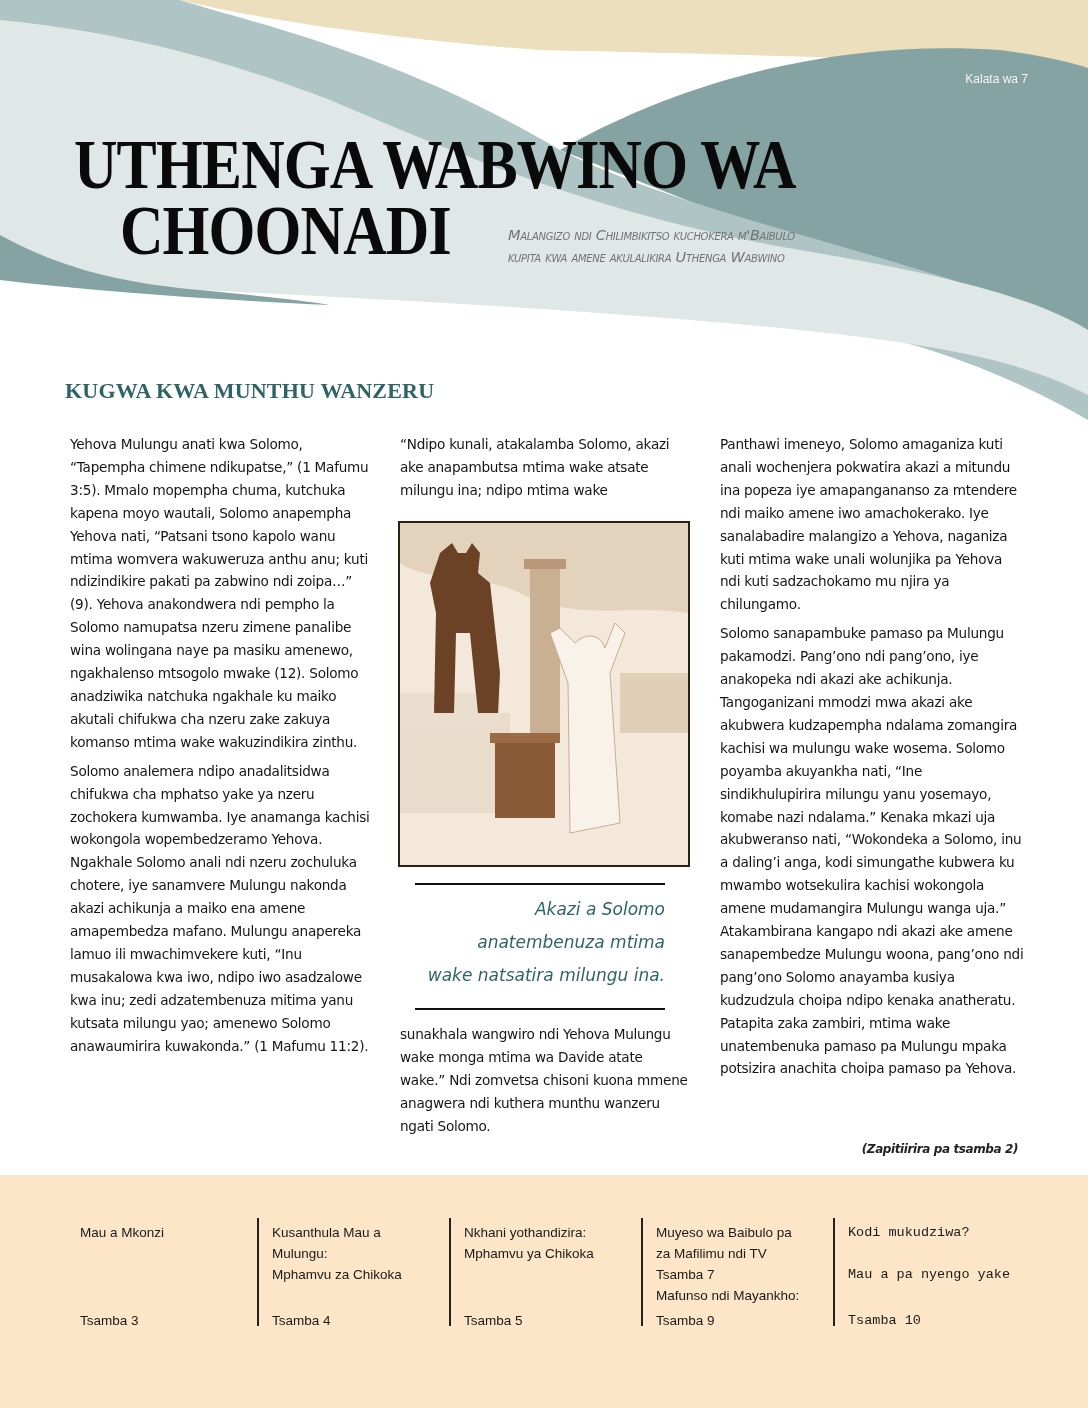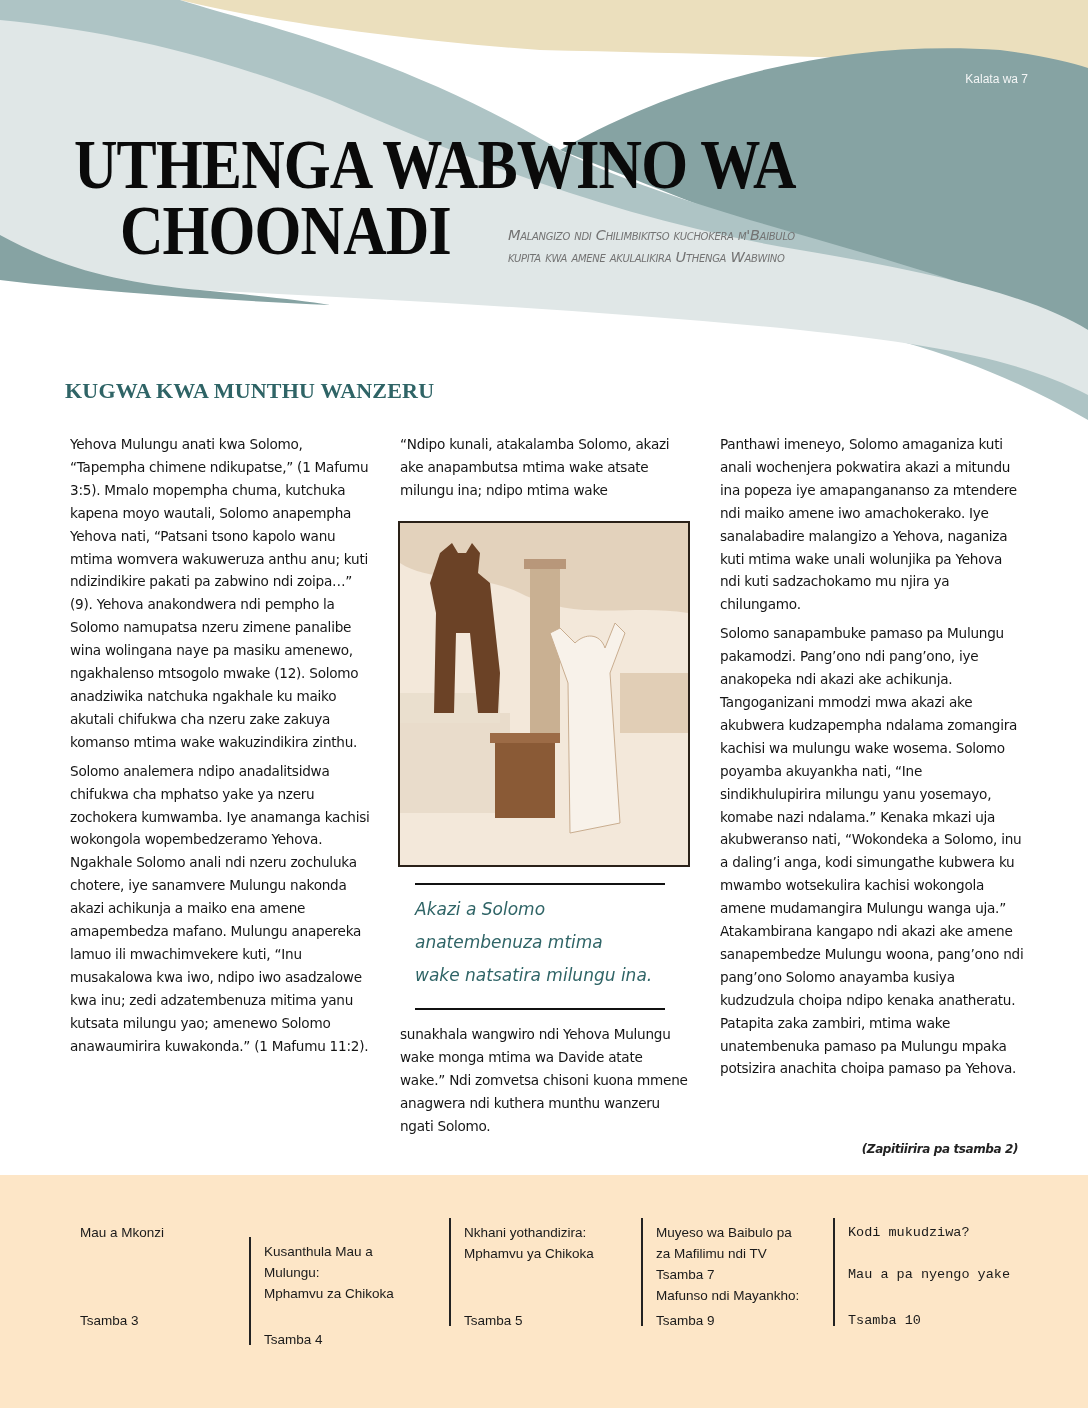--- a/index.html
+++ b/index.html
@@ -40,21 +40,21 @@
   .col2b { left: 400px; top: 1023px; width: 290px; }
   .col3 { left: 720px; top: 433px; width: 305px; }
   .figure {
     position: absolute; left: 398px; top: 521px; width: 288px; height: 342px;
     border: 2px solid #2a2118; background: #f6eee4; z-index: 2; overflow: hidden;
   }
   .figure svg { width: 100%; height: 100%; display: block; }
   .pullquote { position: absolute; left: 415px; top: 883px; width: 250px; z-index: 2; }
   .pullquote .rule { height: 2px; background: #111; }
   .pullquote .quote {
-    text-align: left; font-family: "DejaVu Sans", sans-serif; font-style: italic;
+    text-align: right; font-family: "DejaVu Sans", sans-serif; font-style: italic;
     font-size: 17px; line-height: 33px; color: #2f6466; padding: 8px 0 16px;
   }
   .continued {
     position: absolute; right: 70px; top: 1142px; z-index: 2;
     font-family: "DejaVu Sans", sans-serif; font-style: italic; font-weight: bold;
     font-size: 12px; color: #222; letter-spacing: -0.4px;
   }
   .footer {
     position: absolute; left: 0; top: 1175px; width: 1088px; height: 233px;
     background: #fde6c7; z-index: 1;
@@ -138,21 +138,21 @@
 <div class="continued">(Zapitiirira pa tsamba 2)</div>
 
 <div class="footer"></div>
 
 <div class="toc first" style="left:80px; width:170px;">
   <div class="lines">
     <div>Mau a Mkonzi</div>
   </div>
   <div class="page">Tsamba 3</div>
 </div>
-<div class="toc div" style="left:249px; width:175px;margin-top:19px;">
+<div class="toc div" style="left:257px; width:175px;">
   <div class="lines">
     <div>Kusanthula Mau a</div>
     <div>Mulungu:</div>
     <div>Mphamvu za Chikoka</div>
   </div>
   <div class="page">Tsamba 4</div>
 </div>
 <div class="toc div" style="left:449px; width:175px;">
   <div class="lines">
     <div>Nkhani yothandizira:</div>

